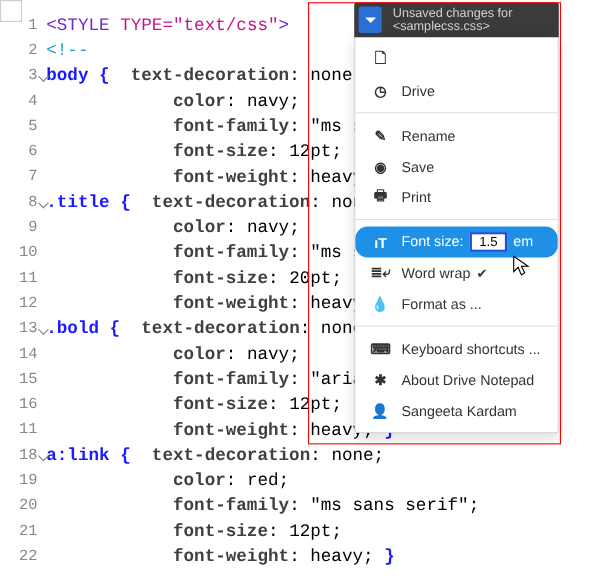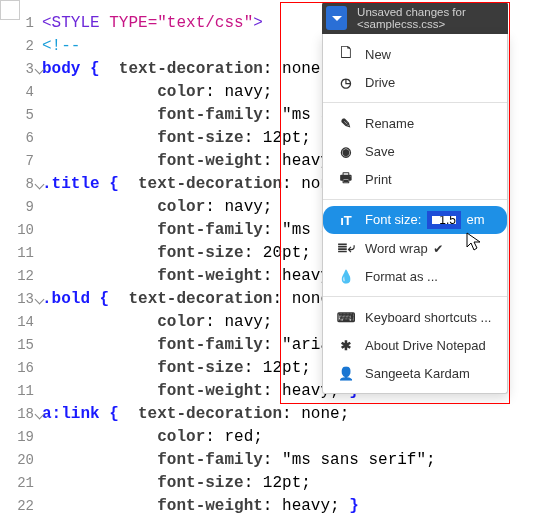--- a/index.html
+++ b/index.html
@@ -137,25 +137,25 @@
   }
   .menu-item .mi-label { flex: 1; }
   .menu-sep {
     height: 1px;
     background: #e0e0e0;
     margin: 6px 0;
   }
   .font-size-input {
     width: 34px;
     height: 18px;
-    border: 5px solid #1d4ed8;
+    border: 2px solid #1d4ed8;
     background: #fff;
     color: #000;
     font-size: 12px;
-    text-align: right;
+    text-align: center;
     margin: 0 2px;
   }
   .check { font-size: 12px; margin-left: 2px; }
   .cursor-arrow {
     position: absolute;
     top: 232px;
     left: 466px;
     width: 16px; height: 20px;
     pointer-events: none;
     z-index: 20;
@@ -269,21 +269,20 @@
   <div class="menu-header">
     <div class="menu-trigger">
       <span></span>
     </div>
     <div class="menu-header-text">Unsaved changes for &lt;samplecss.css&gt;</div>
   </div>
   <div class="menu-body">
 
     <div class="menu-item">
       <span class="mi-icon">🗋</span>
-      <span class="mi-label">New</span>
     </div>
     <div class="menu-item">
       <span class="mi-icon">◷</span>
       <span class="mi-label">Drive</span>
     </div>
 
     <div class="menu-sep"></div>
 
     <div class="menu-item">
       <span class="mi-icon">✎</span>

